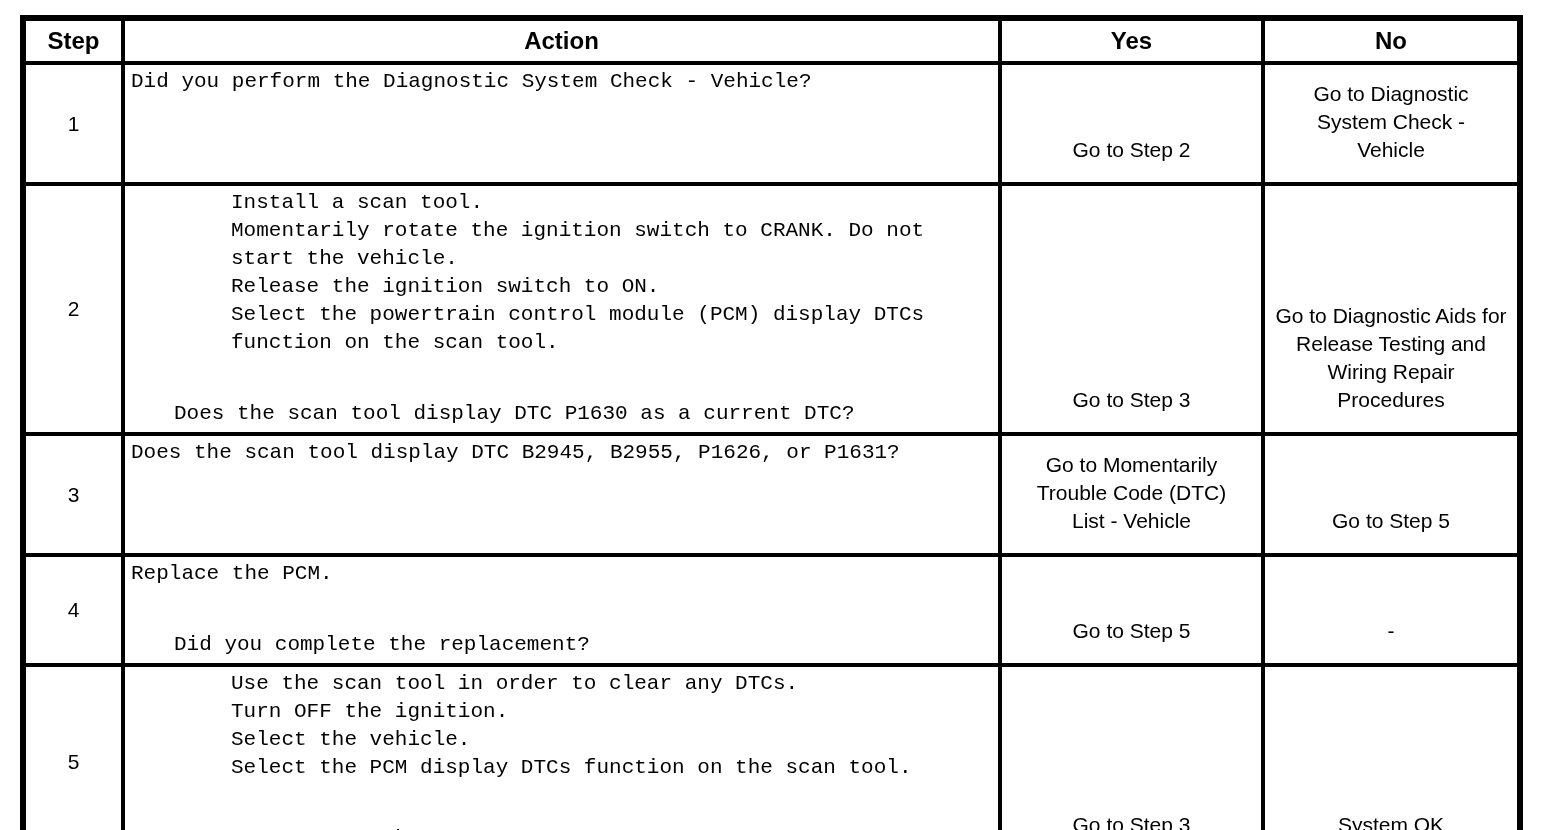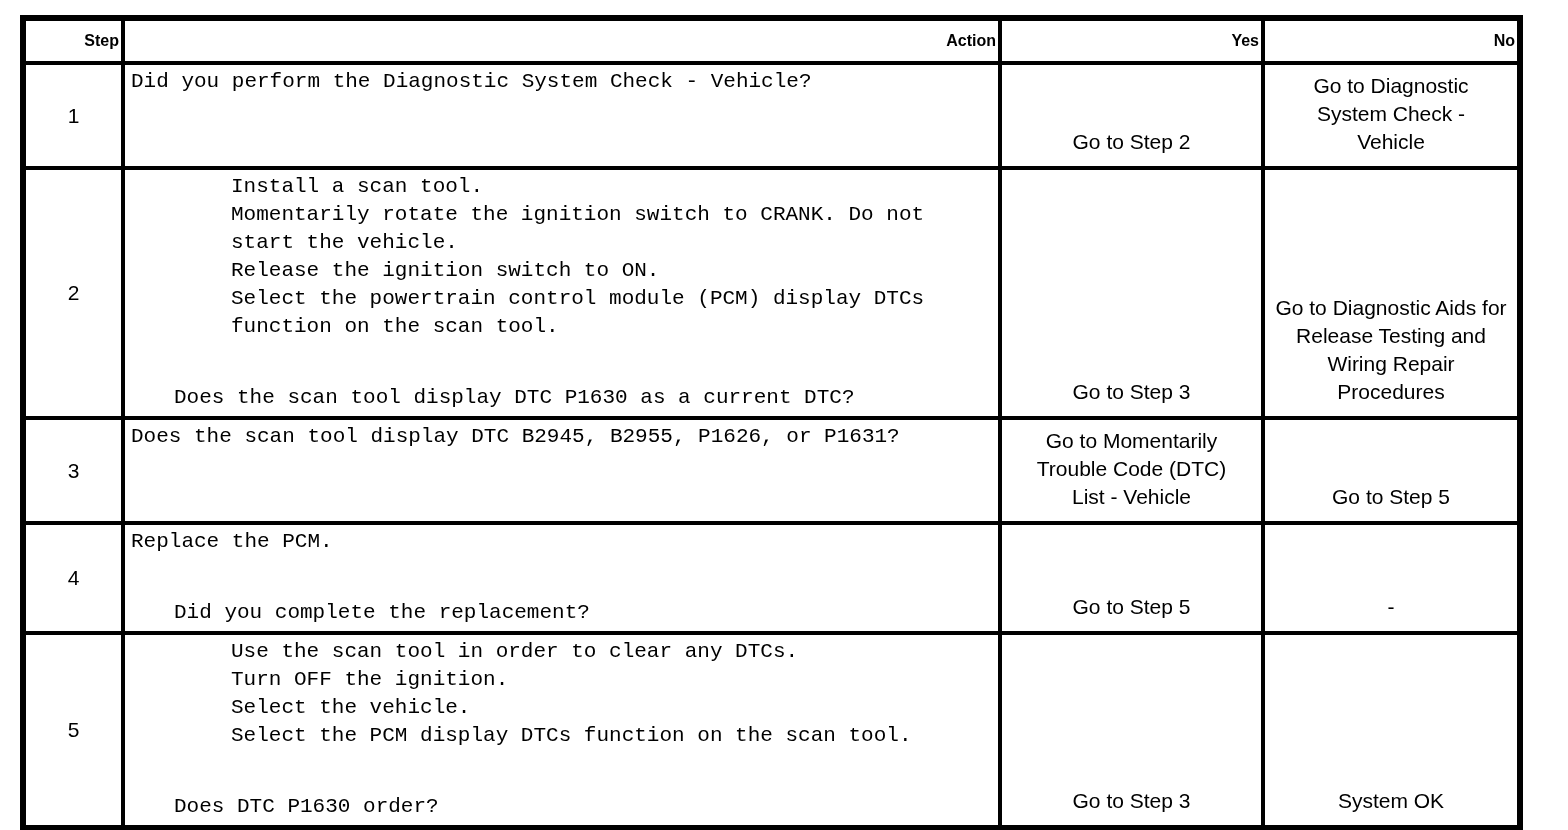--- a/index.html
+++ b/index.html
@@ -26,23 +26,23 @@
     font-size: 21px;
     line-height: 28px;
   }
   .diag-table th,
   .diag-table td {
     border: 4px solid #000000;
     overflow: hidden;
   }
   .diag-table thead tr { height: 45px; }
   .diag-table th {
-    font-size: 16px;
+    font-size: 24px;
     font-weight: bold;
-    text-align: right;
+    text-align: center;
     vertical-align: middle;
     padding: 2px;
   }
   tr.row-1 { height: 100px; }
   tr.row-2 { height: 250px; }
   tr.row-3 { height: 100px; }
   tr.row-4 { height: 110px; }
   tr.row-5 { height: 195px; }
 
   .step-cell {
@@ -69,21 +69,21 @@
     left: 6px;
     right: 6px;
     bottom: 4px;
     margin-left: 43px;
   }
   .yes-cell, .no-cell {
     vertical-align: bottom;
     text-align: center;
     padding: 4px 2px 7px 2px;
   }
-  .cell-inner { margin: 3px auto; text-align: center; }
+  .cell-inner { margin: 11px auto; text-align: center; }
   .cell-inner.narrow { max-width: 212px; }
   .cell-inner.medium { max-width: 234px; }
 </style>
 </head>
 <body>
 
 <div class="page">
   <table class="diag-table">
     <colgroup>
       <col style="width:100px">

